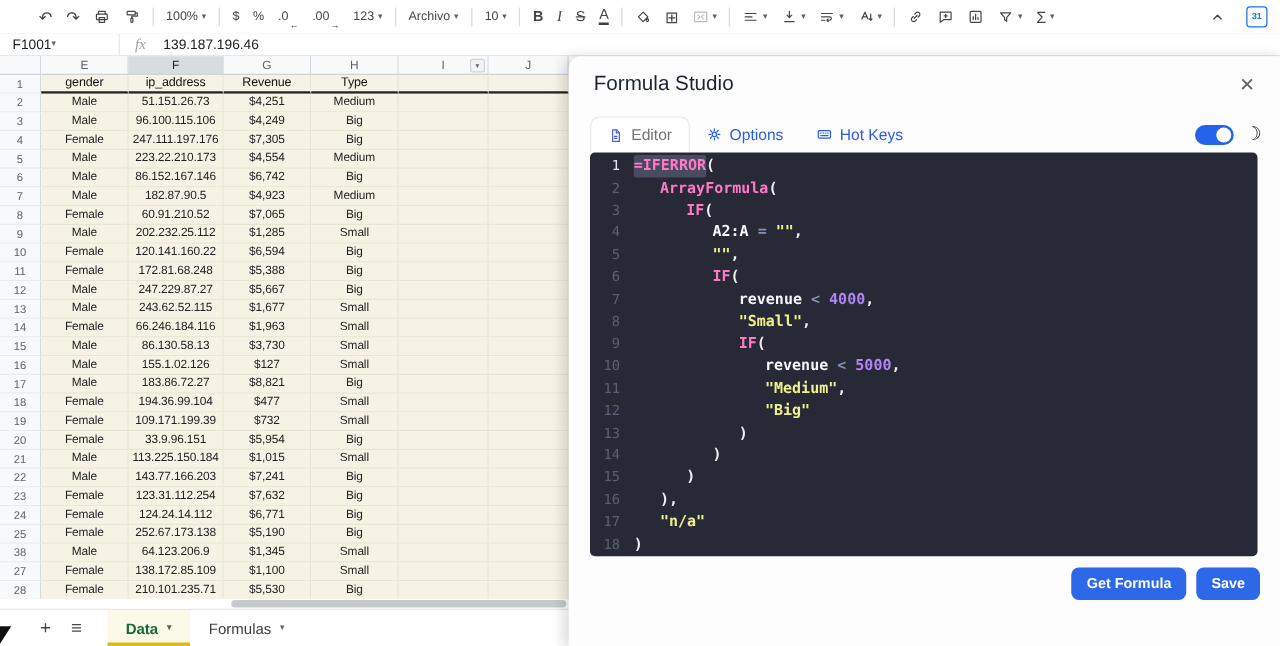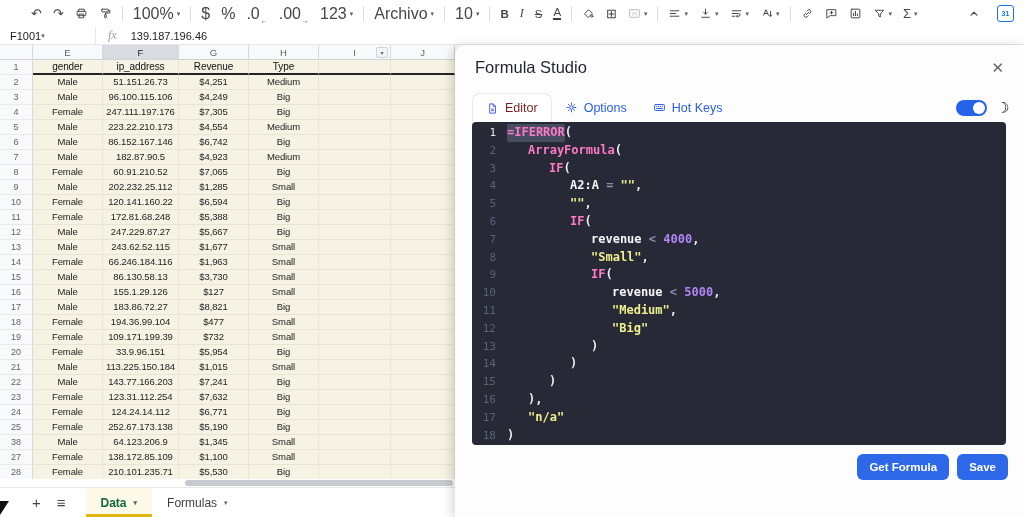--- a/index.html
+++ b/index.html
@@ -5,21 +5,21 @@
   html,body{margin:0;padding:0;background:#e8eaed;}
   .screen{position:relative;width:1024px;height:517px;background:#fff;overflow:hidden;
           font-family:"Liberation Sans",sans-serif;color:#202124;}
 
   
   .toolbar{position:absolute;top:0;left:0;right:0;height:27px;background:#fff;
            border-bottom:1px solid #e6e8ea;display:flex;align-items:center;padding-left:26px;}
   .tb-items{display:flex;align-items:center;gap:1px;}
   .tb-btn{display:flex;align-items:center;gap:3px;height:22px;padding:0 5px;border:none;background:transparent;
           border-radius:3px;color:#444746;font-family:inherit;cursor:default;}
-  .tb-btn .lbl{font-size:16px;color:#444746;}
+  .tb-btn .lbl{font-size:10px;color:#444746;}
   .tb-btn .lbl.bold{font-weight:700;font-size:11.5px;}
   .tb-btn .lbl.italic{font-style:italic;font-family:"Liberation Serif",serif;font-size:12px;}
   .tb-btn .lbl.strike{text-decoration:line-through;font-size:11.5px;}
   .tb-btn .lbl.textcolor{border-bottom:2px solid #3c4043;line-height:11px;font-size:11.5px;}
   .tb-btn .glyph{font-size:13px;line-height:13px;}
   .tb-btn.dis{color:#b8bcc2;}
   .tb-btn.dis .ic{color:#b8bcc2;}
   .ic{display:inline-flex;align-items:center;justify-content:center;color:inherit;}
   .ic svg{width:13px;height:13px;fill:none;stroke:currentColor;stroke-width:1.8;stroke-linecap:round;stroke-linejoin:round;}
   .caret{font-size:7px;color:#5f6368;line-height:7px;}
@@ -73,21 +73,21 @@
   
   .panel{position:absolute;left:455px;top:45px;width:571px;height:472px;background:#fdfdfe;
          border-top-left-radius:10px;box-shadow:-4px 0 10px rgba(0,0,0,.14);z-index:50;box-sizing:border-box;}
   .p-title{position:absolute;left:20px;top:13px;font-size:16.5px;font-weight:500;color:#1f2430;}
   .p-close{position:absolute;right:20px;top:12px;border:none;background:none;font-size:15px;color:#5f6368;padding:2px;}
   .p-tabrow{position:absolute;left:17px;right:17px;top:48px;height:29px;display:flex;align-items:center;}
   .p-tabs{display:flex;align-items:stretch;height:100%;}
   .p-tab{display:flex;align-items:center;gap:6px;padding:0 13px;font-size:12.5px;color:#2b5ce6;}
   .p-tab .ic{color:#2b5ce6;}
   .p-tab.active{background:#fff;border:1px solid #e7e9ec;border-bottom:none;border-radius:8px 8px 0 0;
-                color:#7f1d1d;font-weight:500;}
+                color:#737373;font-weight:500;}
   .p-tab.active .ic{color:#4c5fd5;}
   .p-right{margin-left:auto;display:flex;align-items:center;gap:9px;}
   .switch{width:31px;height:16px;border-radius:9px;background:#2563eb;position:relative;border:none;}
   .switch:after{content:"";position:absolute;right:2px;top:2px;width:12px;height:12px;border-radius:50%;background:#fff;}
   .moon{font-size:15px;color:#0b1120;transform:scaleX(-1);line-height:15px;}
 
   .editor{position:absolute;left:17px;top:77px;width:534px;height:323px;background:#272a36;border-radius:4px;
           font-family:"DejaVu Sans Mono",monospace;font-size:12px;overflow:hidden;padding-top:2px;box-sizing:border-box;}
   .cl{display:flex;height:17.8px;line-height:17.8px;white-space:pre;}
   .ln{width:18px;text-align:right;margin-left:6px;margin-right:11px;color:#5a6175;flex:none;font-size:11px;}
@@ -455,21 +455,21 @@
           <div class="cell" style="width:70px">Male</div>
           <div class="cell" style="width:76px">86.130.58.13</div>
           <div class="cell" style="width:70px">$3,730</div>
           <div class="cell" style="width:70px">Small</div>
           <div class="cell" style="width:72px"></div>
           <div class="cell" style="width:64px"></div>
         </div>
         <div class="grow">
           <div class="rn">16</div>
           <div class="cell" style="width:70px">Male</div>
-          <div class="cell" style="width:76px">155.1.29.126</div>
+          <div class="cell" style="width:76px">155.1.02.126</div>
           <div class="cell" style="width:70px">$127</div>
           <div class="cell" style="width:70px">Small</div>
           <div class="cell" style="width:72px"></div>
           <div class="cell" style="width:64px"></div>
         </div>
         <div class="grow">
           <div class="rn">17</div>
           <div class="cell" style="width:70px">Male</div>
           <div class="cell" style="width:76px">183.86.72.27</div>
           <div class="cell" style="width:70px">$8,821</div>

